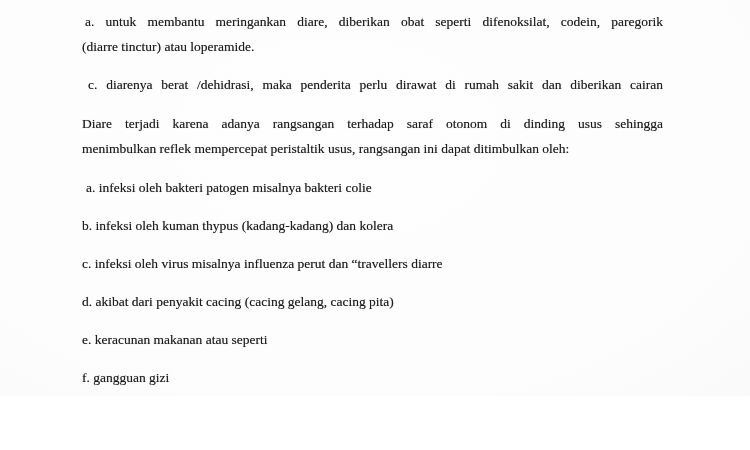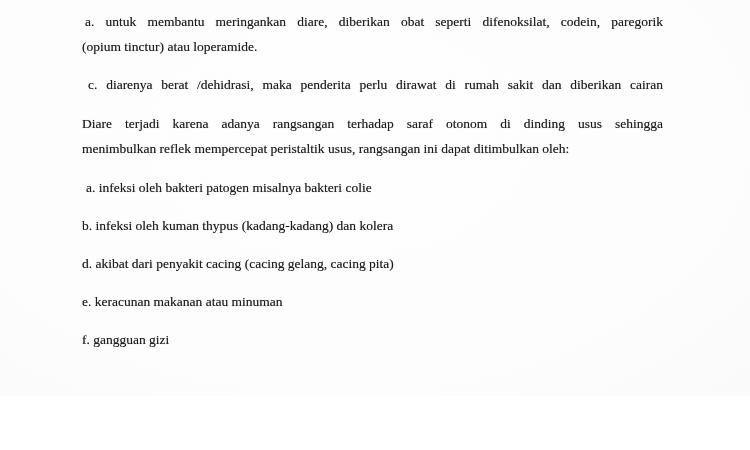--- a/index.html
+++ b/index.html
@@ -51,48 +51,51 @@
   .ind6 { padding-left: 6px; }
 </style>
 </head>
 <body>
 
 <div class="page">
   <div class="doc">
 
     <div class="para mb13">
       <div class="line jfull ind3">a. untuk membantu meringankan diare, diberikan obat seperti difenoksilat, codein, paregorik</div>
-      <div class="line">(opium tinctur) atau loperamide.</div>
+      <div class="line">(diarre tinctur) atau loperamide.</div>
     </div>
 
 
     <div class="para mb14">
       <div class="line jfull ind6">c. diarenya berat /dehidrasi, maka penderita perlu dirawat di rumah sakit dan diberikan cairan</div>
     </div>
 
     <div class="para mb14">
       <div class="line jfull">Diare terjadi karena adanya rangsangan terhadap saraf otonom di dinding usus sehingga</div>
       <div class="line">menimbulkan reflek mempercepat peristaltik usus, rangsangan ini dapat ditimbulkan oleh:</div>
     </div>
 
     <div class="para mb13">
       <div class="line ind4">a. infeksi oleh bakteri patogen misalnya bakteri colie</div>
     </div>
 
     <div class="para mb13">
       <div class="line">b. infeksi oleh kuman thypus (kadang-kadang) dan kolera</div>
     </div>
 
+    <div class="para mb13">
+      <div class="line">c. infeksi oleh virus misalnya influenza perut dan “travellers diarre</div>
+    </div>
 
     <div class="para mb13">
       <div class="line">d. akibat dari penyakit cacing (cacing gelang, cacing pita)</div>
     </div>
 
     <div class="para mb13">
-      <div class="line">e. keracunan makanan atau minuman</div>
+      <div class="line">e. keracunan makanan atau seperti</div>
     </div>
 
     <div class="para">
       <div class="line">f. gangguan gizi</div>
     </div>
 
   </div>
 </div>
 
 </body></html>

